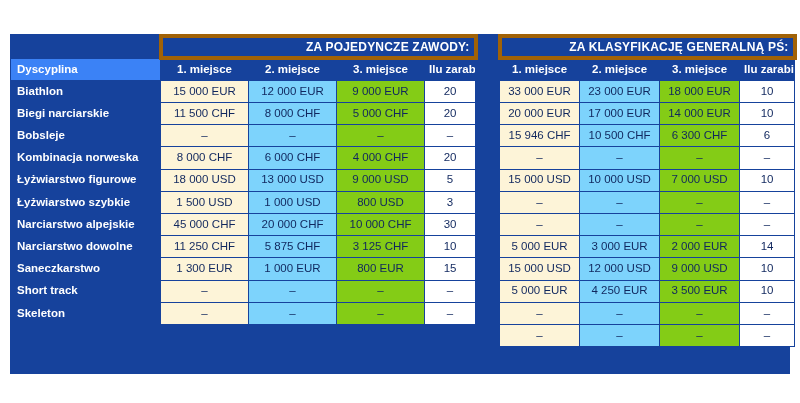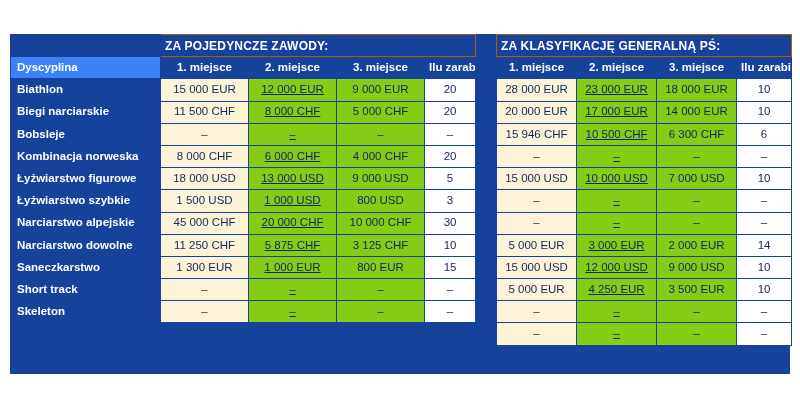--- a/index.html
+++ b/index.html
@@ -62,24 +62,24 @@
     line-height: 1;
     white-space: nowrap;
     overflow: hidden;
     box-sizing: border-box;
   }
   
   .title-cell {
     background: #16429c;
     color: #ffffff;
     font-weight: bold;
-    text-align: left;
+    text-align: right;
     letter-spacing: 0.2px;
     font-size: 12px;
-    border: 1px solid #a16207;
+    border: 4px solid #a16207;
   }
   .title-blank {
     background: #16429c;
     border: 1px solid #16429c;
   }
   
   .hdr {
     background: #16429c;
     color: #ffffff;
     font-weight: bold;
@@ -104,21 +104,21 @@
     padding-left: 6px;
     margin-top: 14px;
   }
   
   .v {
     text-align: center;
     color: #10275e;
     font-size: 11.5px;
   }
   .c1 { background: #fdf4d8; }
-  .c2 { background: #84cc16; text-decoration: underline; }
+  .c2 { background: #7dd3fc; }
   .c3 { background: #84cc16; }
   .c4 { background: #ffffff; }
 
   
   .lw0 { width: 150px; }
   .lw1 { width: 88px; }
   .lw2 { width: 88px; }
   .lw3 { width: 88px; }
   .lw4 { width: 51px; }
   
@@ -247,21 +247,21 @@
         <tr>
           <th class="title-cell" colspan="4">ZA KLASYFIKACJĘ GENERALNĄ PŚ:</th>
         </tr>
         <tr>
           <th class="hdr">1. miejsce</th>
           <th class="hdr">2. miejsce</th>
           <th class="hdr">3. miejsce</th>
           <th class="hdr">Ilu zarabia?</th>
         </tr>
       <tr>
-            <td class="v c1">28 000 EUR</td>
+            <td class="v c1">33 000 EUR</td>
             <td class="v c2">23 000 EUR</td>
             <td class="v c3">18 000 EUR</td>
             <td class="v c4">10</td>
           </tr>
           <tr>
             <td class="v c1">20 000 EUR</td>
             <td class="v c2">17 000 EUR</td>
             <td class="v c3">14 000 EUR</td>
             <td class="v c4">10</td>
           </tr>

